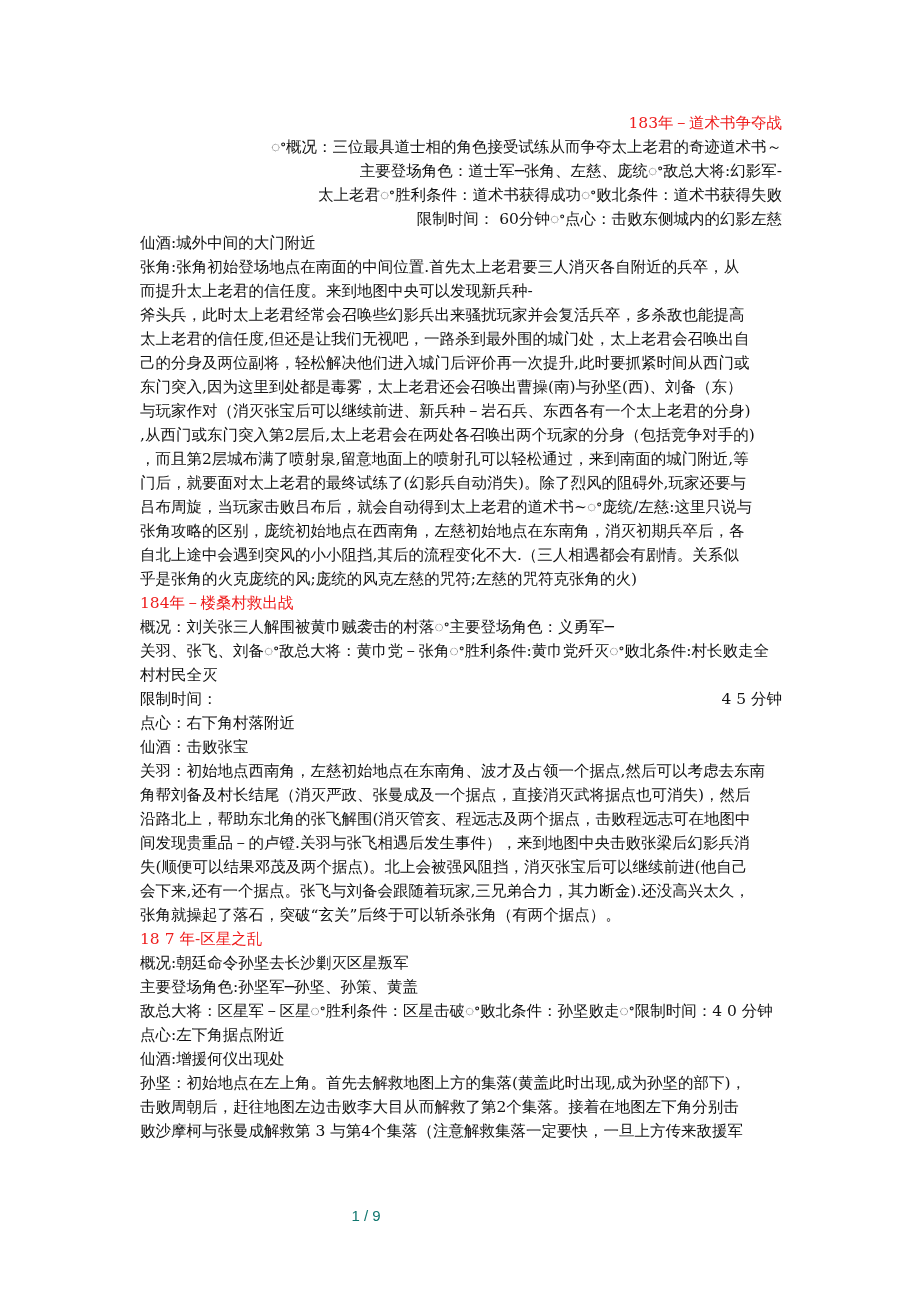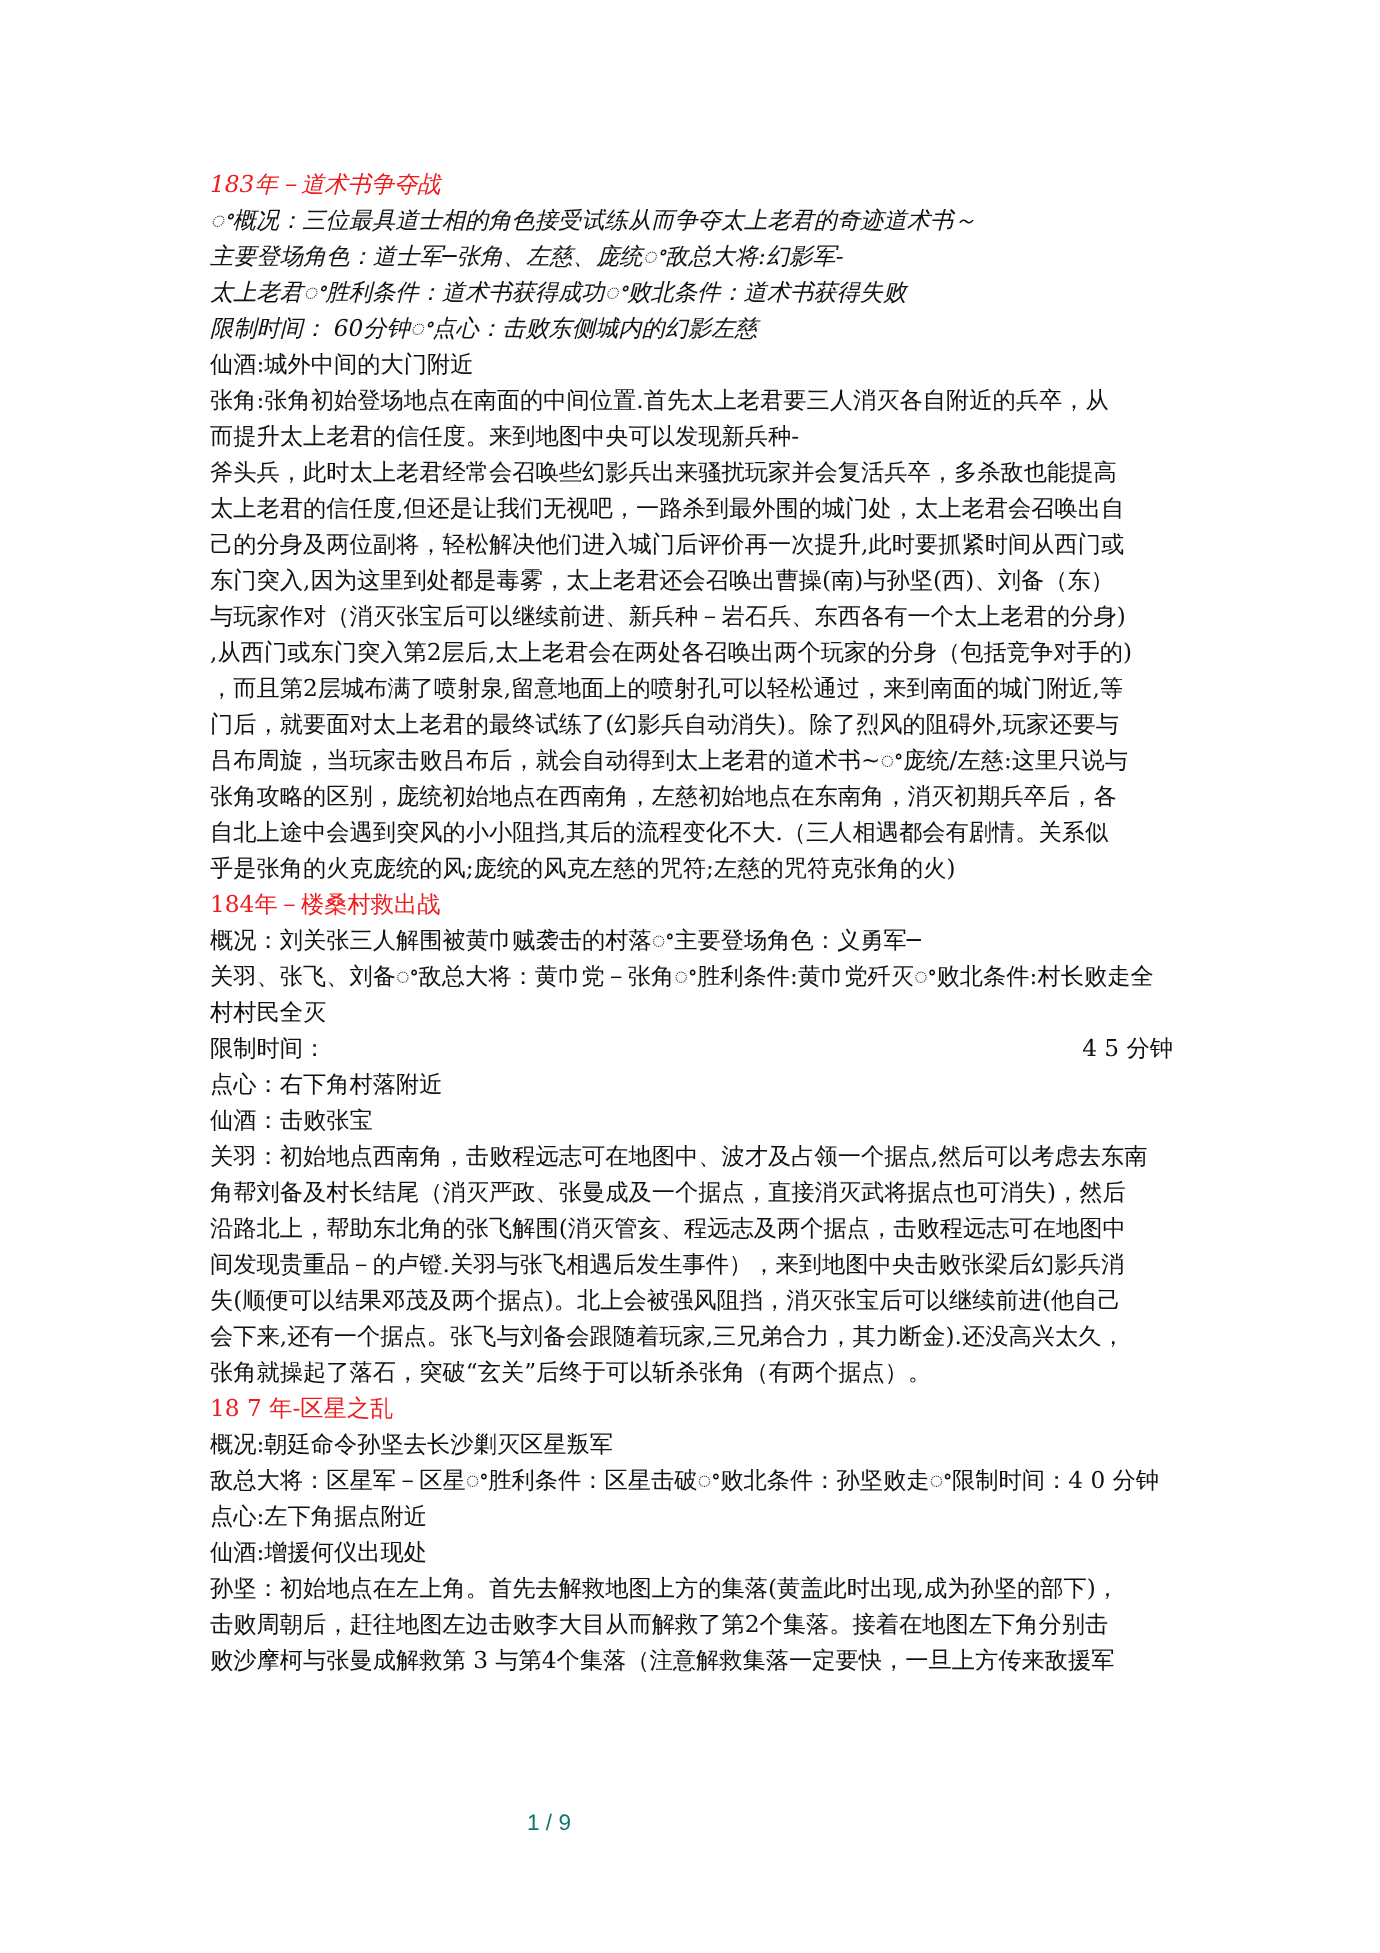--- a/index.html
+++ b/index.html
@@ -1,21 +1,21 @@
 <!DOCTYPE html>
 <html><head>
 <meta charset="utf-8">
 <style>
   html, body { margin:0; padding:0; background:#ffffff; }
   body { width:920px; height:1302px; position:relative; overflow:hidden;
          font-family:"DejaVu Serif","Liberation Serif",serif; color:#111; }
   .page { position:absolute; left:0; top:0; width:920px; height:1302px; }
   .content { position:absolute; left:140px; top:111px; width:642px; }
   .line { font-size:15.5px; line-height:24px; height:24px; white-space:nowrap; letter-spacing:0px; }
-  .center { text-align:left;font-style:italic; }
+  .center { text-align:right; }
   .red { color:#ee1c1c; }
   .justify-row { display:flex; justify-content:space-between; }
   .footer { position:absolute; left:0; width:732px; top:1207px; text-align:center;
             font-family:"Liberation Sans","DejaVu Sans",sans-serif; font-size:15px; color:#0f766e; }
 </style>
 </head>
 <body>
 
 <div class="page">
   <div class="content">
@@ -45,30 +45,31 @@
     <div class="line red">184年－楼桑村救出战</div>
     <div class="line">概况：刘关张三人解围被黄巾贼袭击的村落ꢀ主要登场角色：义勇军─</div>
     <div class="line">关羽、张飞、刘备ꢀ敌总大将：黄巾党－张角ꢀ胜利条件:黄巾党歼灭ꢀ败北条件:村长败走全</div>
     <div class="line">村村民全灭</div>
     <div class="line justify-row">
       <span>限制时间：</span>
       <span>4 5 分钟</span>
     </div>
     <div class="line">点心：右下角村落附近</div>
     <div class="line">仙酒：击败张宝</div>
-    <div class="line">关羽：初始地点西南角，击败程远志可在地图中、波才及占领一个据点,然后可以考虑去东南</div>
+    <div class="line">关羽：初始地点西南角，左慈初始地点在东南角、波才及占领一个据点,然后可以考虑去东南</div>
     <div class="line">角帮刘备及村长结尾（消灭严政、张曼成及一个据点，直接消灭武将据点也可消失)，然后</div>
     <div class="line">沿路北上，帮助东北角的张飞解围(消灭管亥、程远志及两个据点，击败程远志可在地图中</div>
     <div class="line">间发现贵重品－的卢镫.关羽与张飞相遇后发生事件），来到地图中央击败张梁后幻影兵消</div>
     <div class="line">失(顺便可以结果邓茂及两个据点)。北上会被强风阻挡，消灭张宝后可以继续前进(他自己</div>
     <div class="line">会下来,还有一个据点。张飞与刘备会跟随着玩家,三兄弟合力，其力断金).还没高兴太久，</div>
     <div class="line">张角就操起了落石，突破“玄关”后终于可以斩杀张角（有两个据点）。</div>
 
     <div class="line red">18 7 年-区星之乱</div>
     <div class="line">概况:朝廷命令孙坚去长沙剿灭区星叛军</div>
+    <div class="line">主要登场角色:孙坚军─孙坚、孙策、黄盖</div>
     <div class="line">敌总大将：区星军－区星ꢀ胜利条件：区星击破ꢀ败北条件：孙坚败走ꢀ限制时间：4 0 分钟</div>
     <div class="line">点心:左下角据点附近</div>
     <div class="line">仙酒:增援何仪出现处</div>
     <div class="line">孙坚：初始地点在左上角。首先去解救地图上方的集落(黄盖此时出现,成为孙坚的部下)，</div>
     <div class="line">击败周朝后，赶往地图左边击败李大目从而解救了第2个集落。接着在地图左下角分别击</div>
     <div class="line">败沙摩柯与张曼成解救第 3 与第4个集落（注意解救集落一定要快，一旦上方传来敌援军</div>
   </div>
 
   <div class="footer">1 / 9</div>
 </div>

